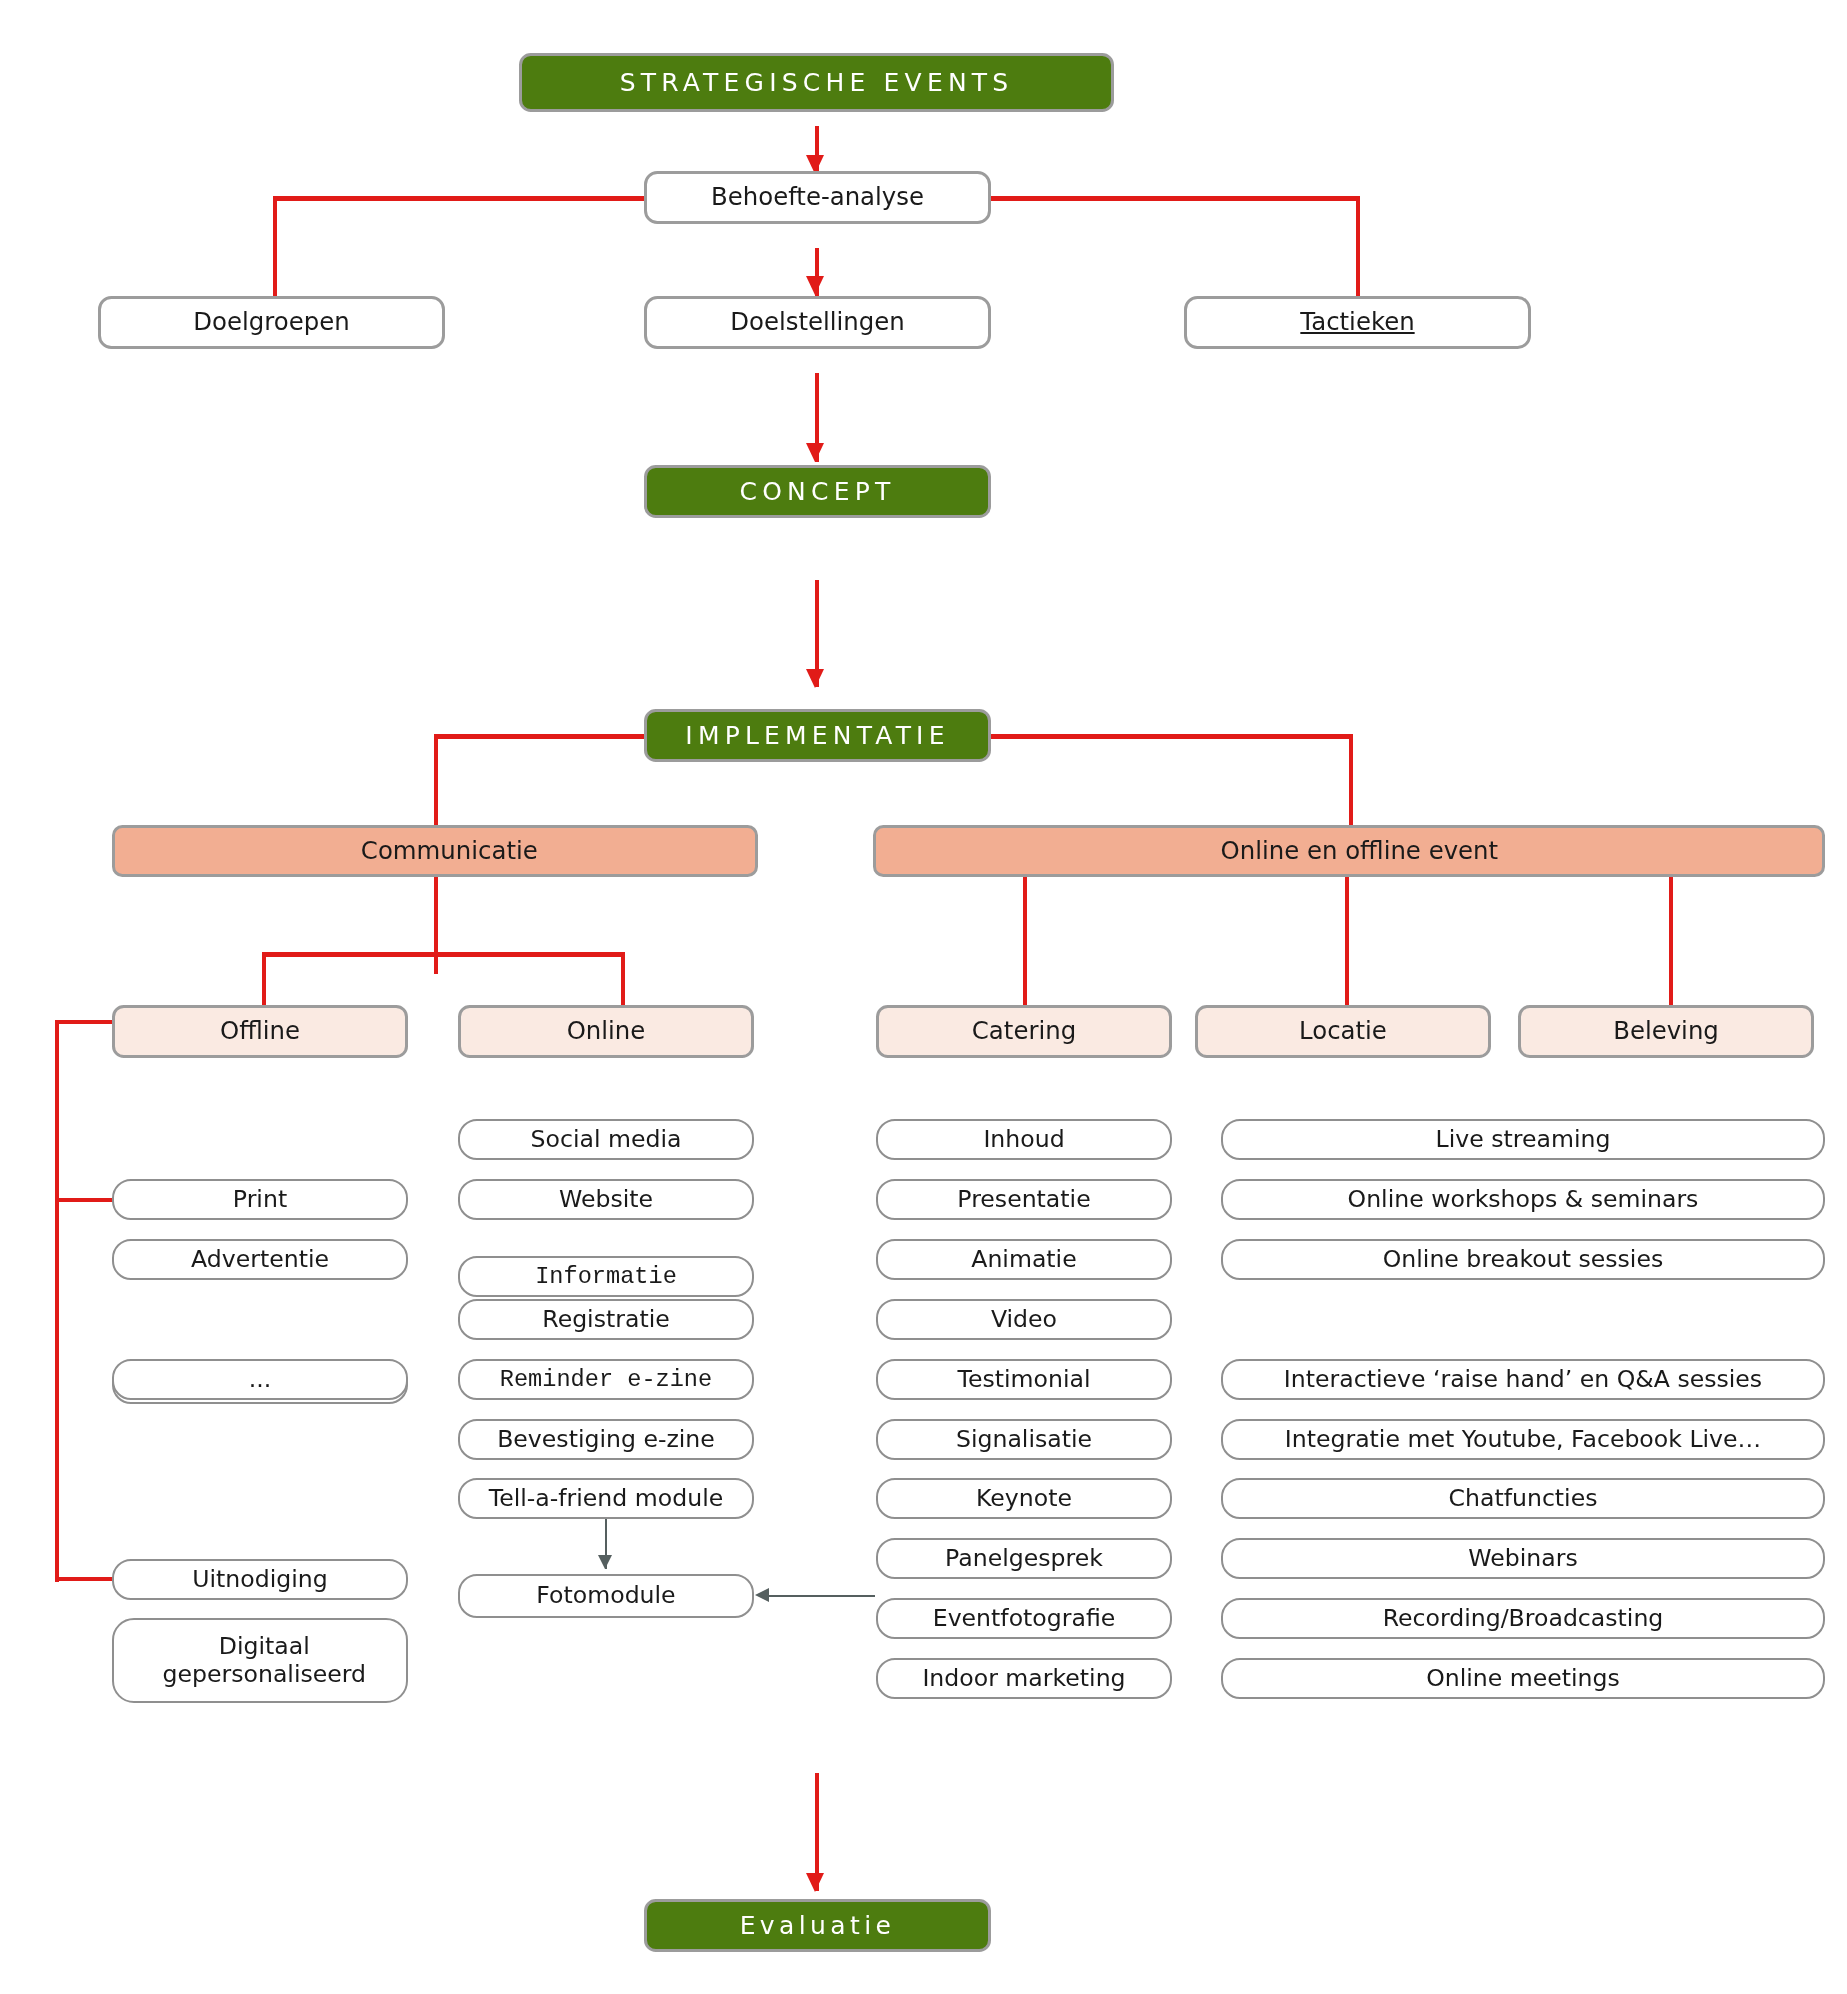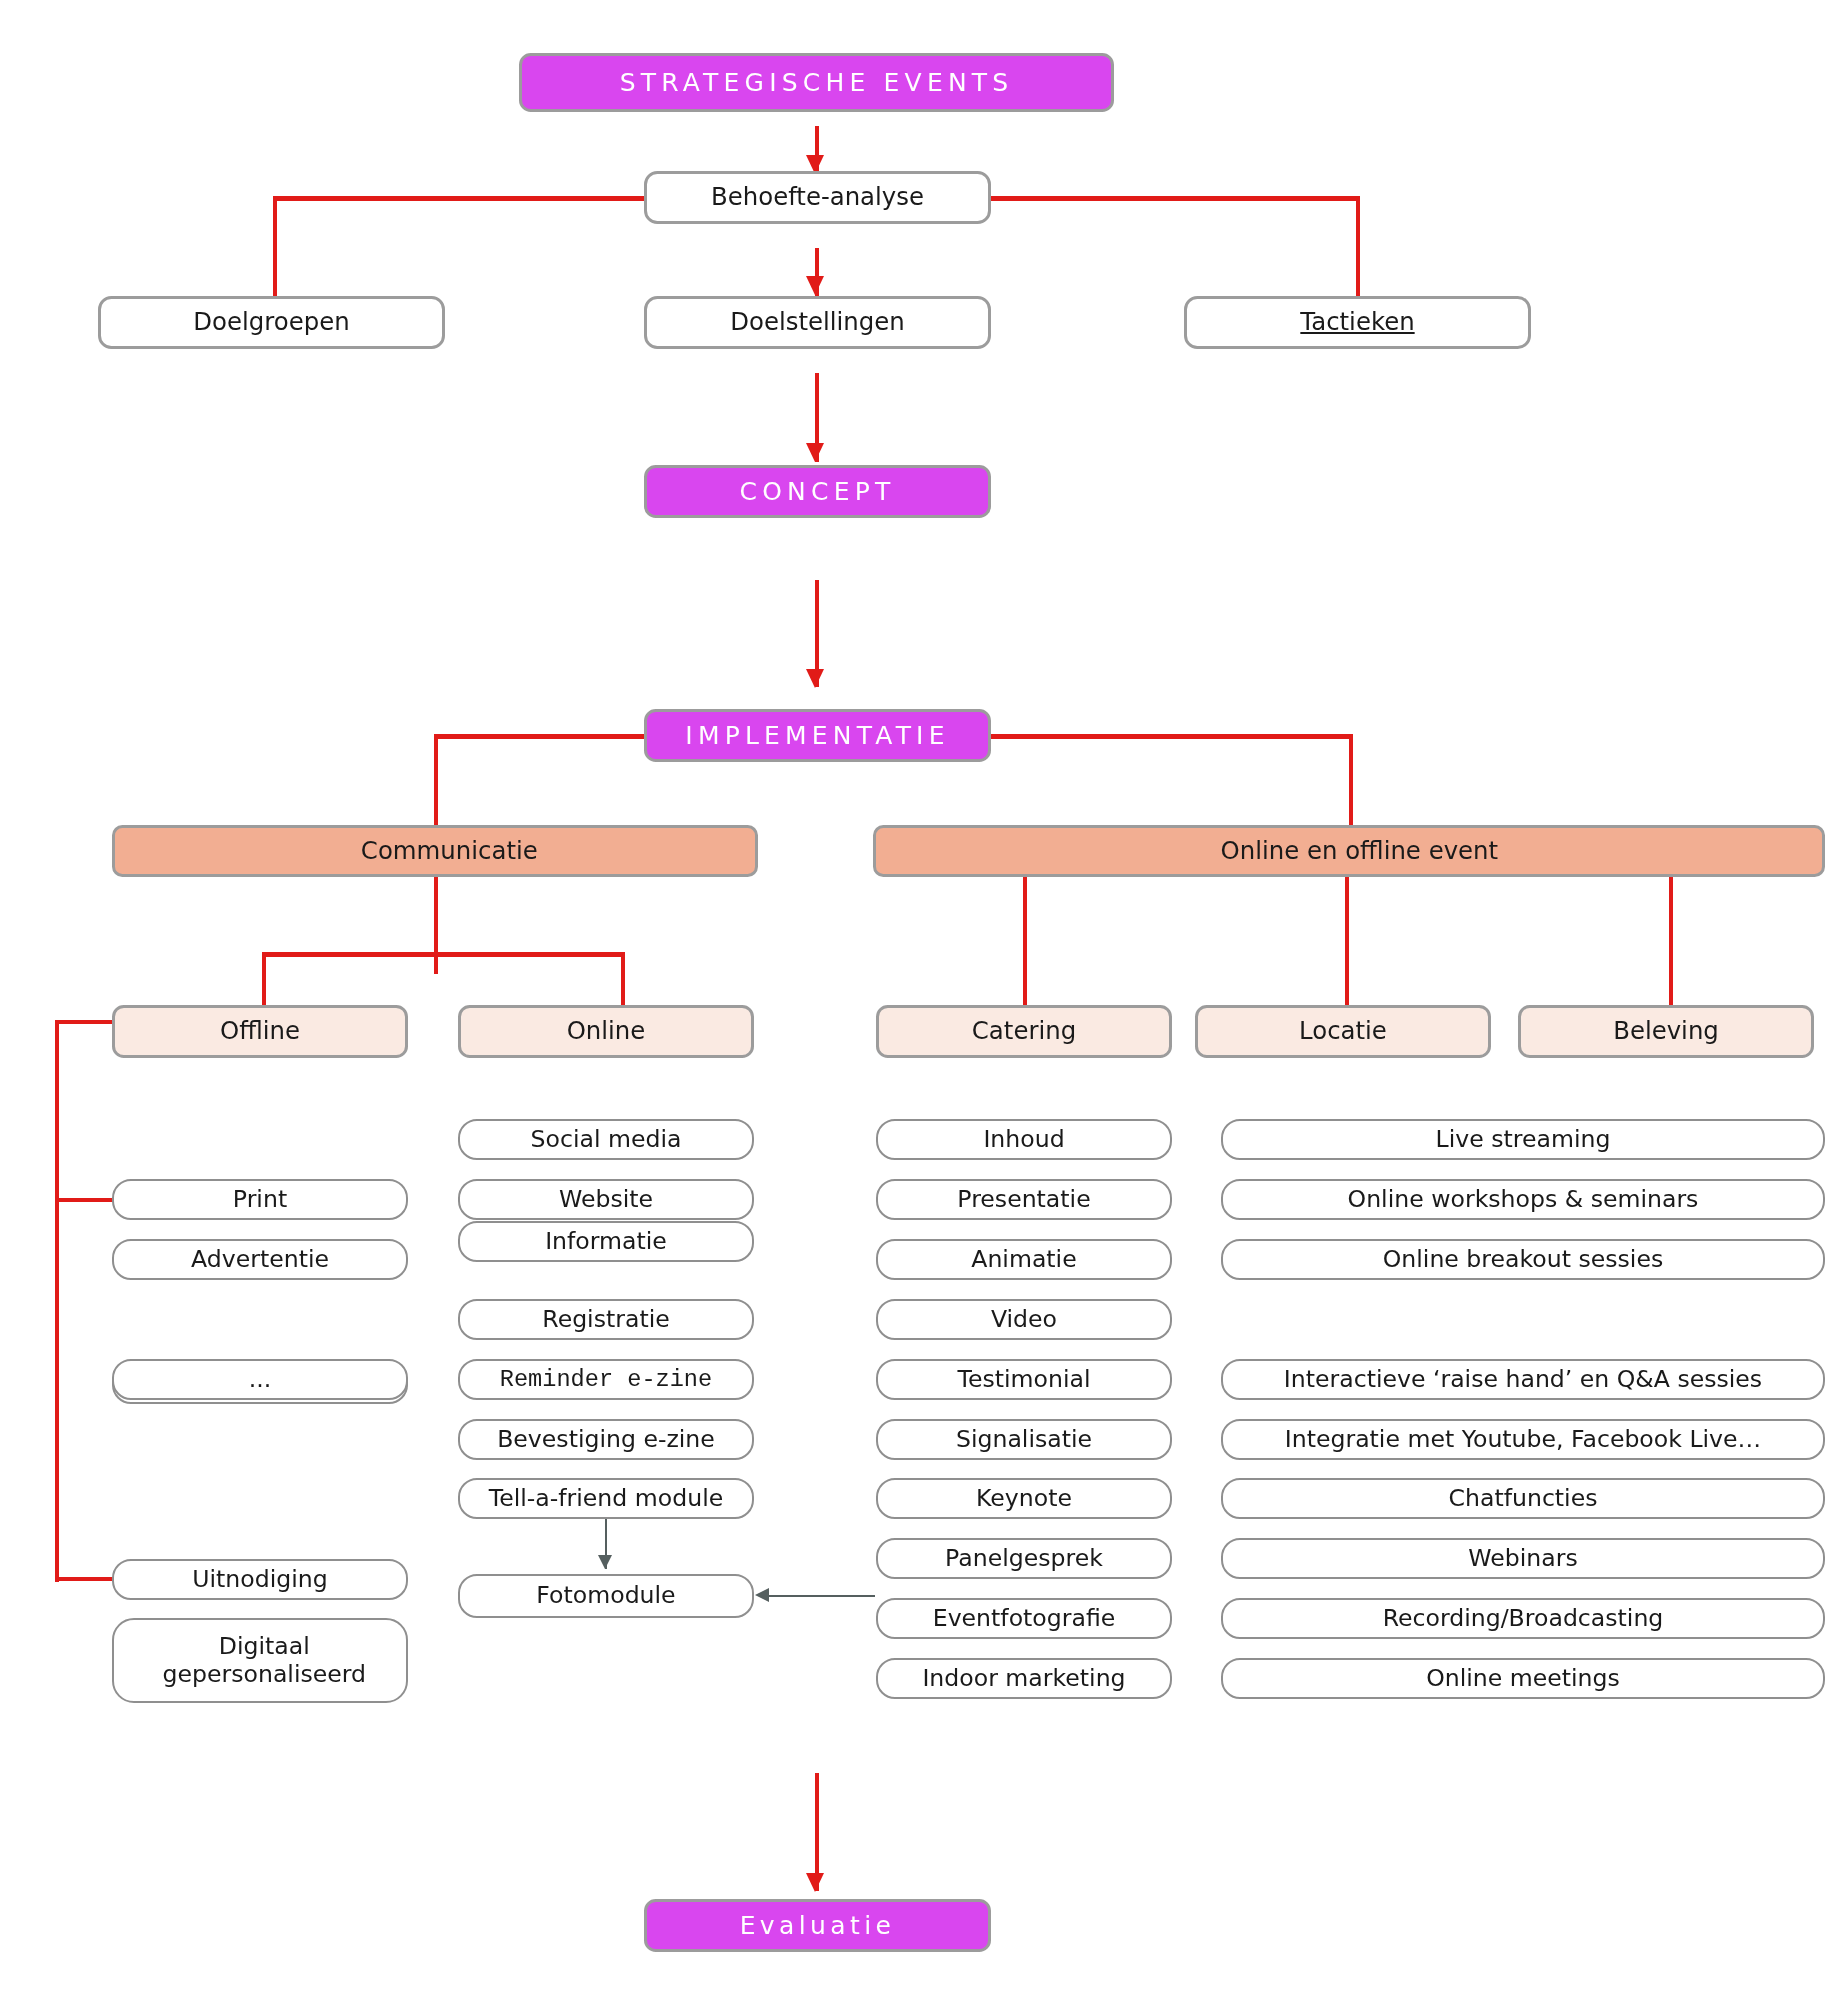--- a/index.html
+++ b/index.html
@@ -18,21 +18,21 @@
     background:#ffffff;
     color:#1a1a1a;
     font-size:24.4px;
     line-height:1.18;
     padding:1.5px 7.4px;
     z-index:3;
   }
 
   
   .node.banner{
-    background:#d946ef;
+    background:#4d7c0f;
     border-color:#9c9c9c;
     color:#ffffff;
     letter-spacing:4.4px;
     font-size:25px;
     border-radius:11.8px;
   }
   .node.banner.caps{letter-spacing:5.2px;}
 
   
   .node.salmon{
@@ -142,21 +142,21 @@
   <div class="node leaf" style="left:112px;top:1179px;width:296px;height:41px;">Print</div>
   <div class="node leaf" style="left:112px;top:1239px;width:296px;height:41px;">Advertentie</div>
   <div class="node leaf" style="left:112px;top:1363px;width:296px;height:41px;">POS</div>
   <div class="node leaf" style="left:112px;top:1359px;width:296px;height:41px;">...</div>
 
   <div class="node leaf" style="left:112px;top:1559px;width:296px;height:41px;">Uitnodiging</div>
   <div class="node leaf tall" style="left:112px;top:1618px;width:296px;height:85px;padding-left:16px;">Digitaal gepersonaliseerd</div>
 
   <div class="node leaf" style="left:458px;top:1119px;width:296px;height:41px;">Social media</div>
   <div class="node leaf" style="left:458px;top:1179px;width:296px;height:41px;">Website</div>
-  <div class="node leaf" style="left:458px;top:1221px;width:296px;height:41px;">Informatie</div>
+  <div class="node leaf" style="left:458px;top:1256px;width:296px;height:41px;font-family:Liberation Mono, monospace;">Informatie</div>
   <div class="node leaf" style="left:458px;top:1299px;width:296px;height:41px;">Registratie</div>
   <div class="node leaf" style="left:458px;top:1359px;width:296px;height:41px;font-family:Liberation Mono, monospace;">Reminder e-zine</div>
   <div class="node leaf" style="left:458px;top:1419px;width:296px;height:41px;">Bevestiging e-zine</div>
   <div class="node leaf" style="left:458px;top:1478px;width:296px;height:41px;">Tell-a-friend module</div>
 
   <div class="ln grey v" style="left:605px;top:1519px;height:50px;"></div>
   <div class="arrow down grey" style="left:598px;top:1555px;"></div>
 
   <div class="node leaf" style="left:458px;top:1574px;width:296px;height:44px;">Fotomodule</div>
 

